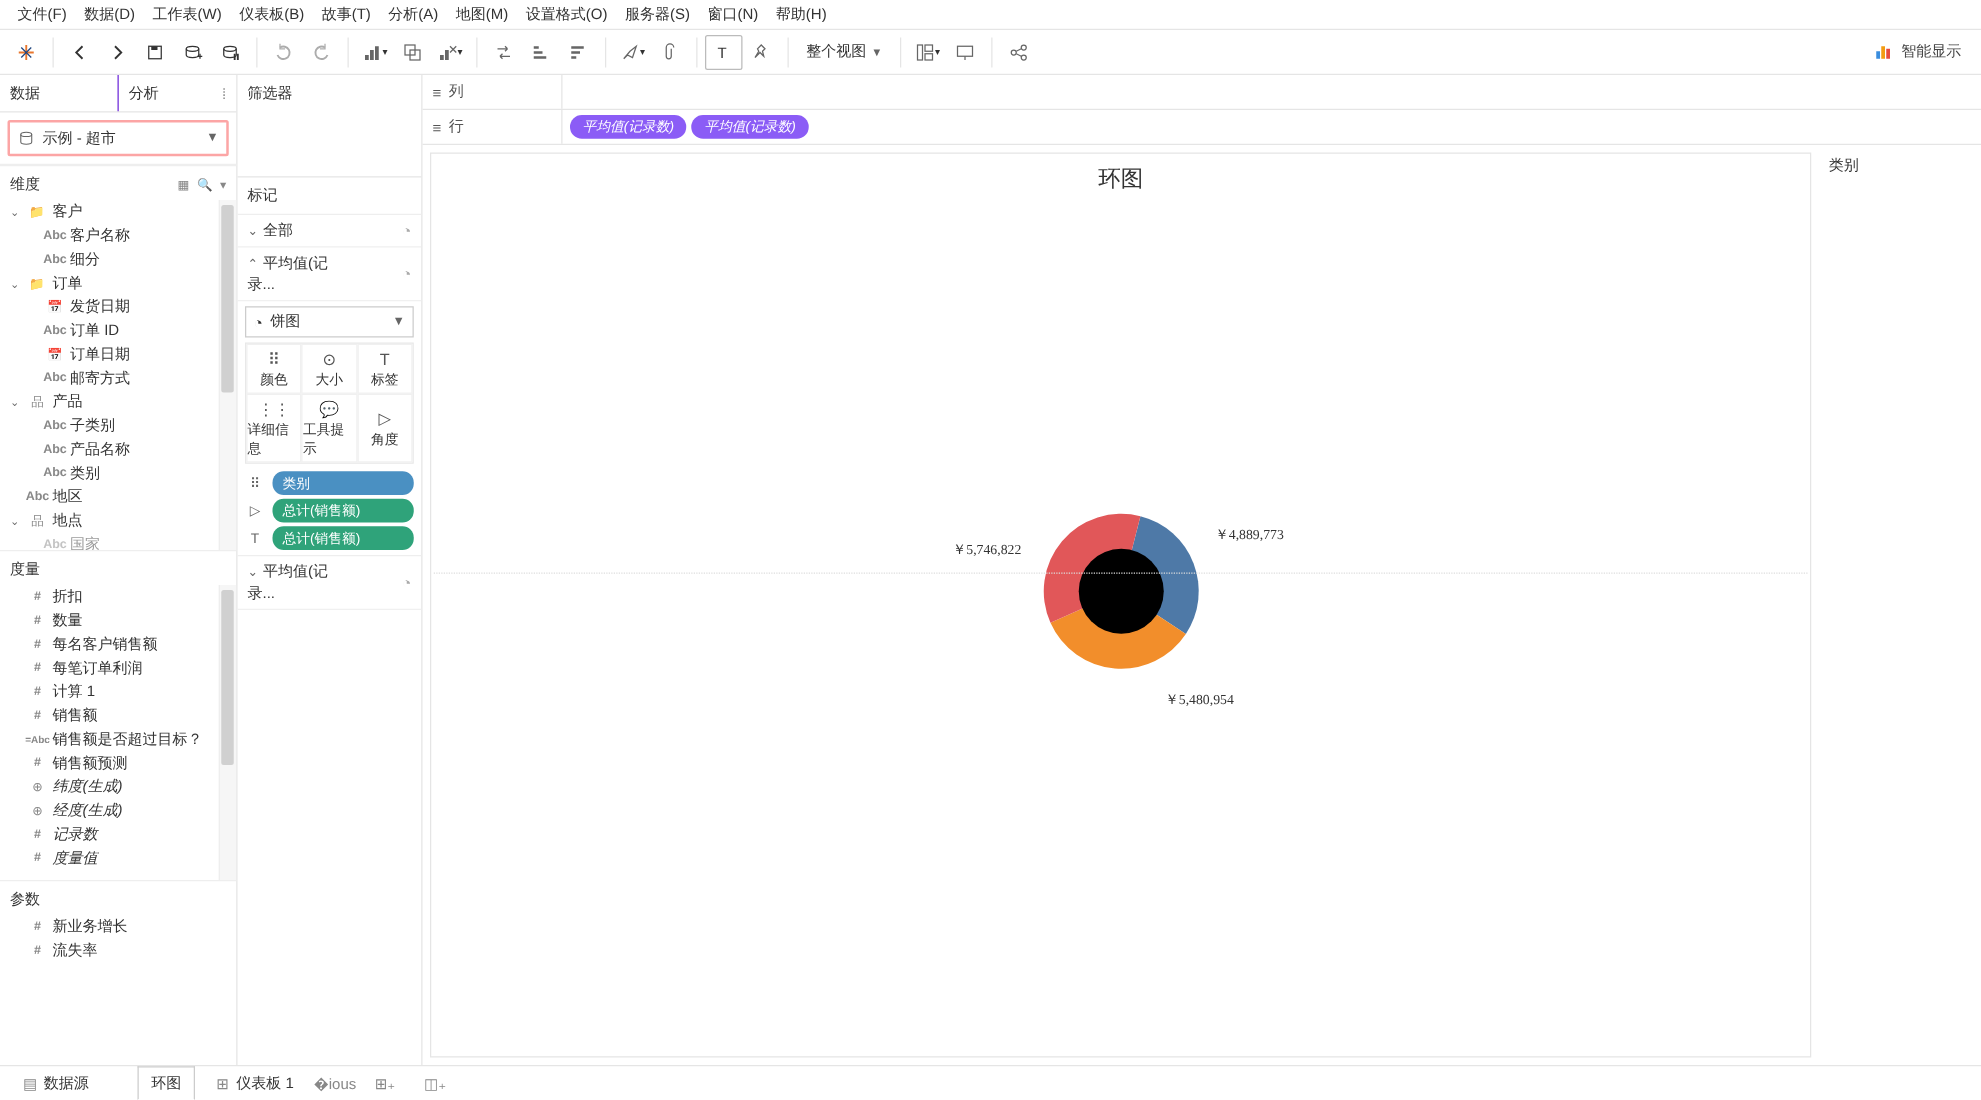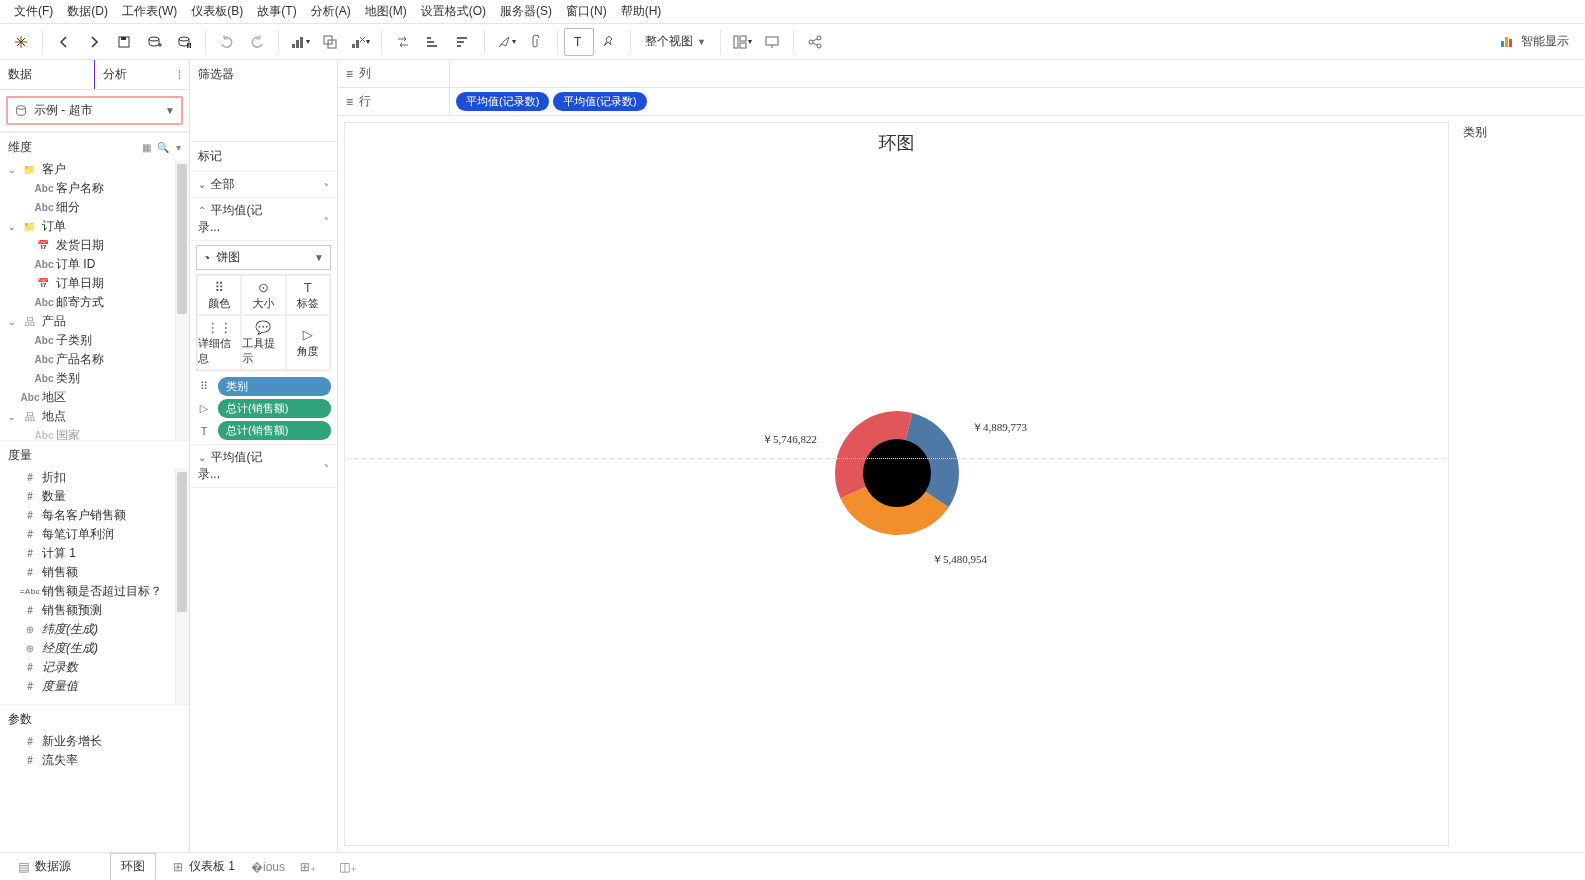--- a/index.html
+++ b/index.html
@@ -71,21 +71,21 @@
 .mpill .pi { width:16px; font-size:11px; color:#666; display:flex; justify-content:center; }
 .mpill .pb { flex:1; border-radius:9px; padding:2px 8px; font-size:11px; color:#fff; }
 .pb-blue { background:#4a90c2; }
 .pb-green { background:#2fa37a; }
 
 .canvasarea { flex:1; display:flex; flex-direction:column; min-width:0; }
 .colrow-shelves { display:flex; flex-direction:column; }
 .shelf-bar { display:flex; align-items:center; border-bottom:1px solid #e5e5e5; height:28px; }
 .shelf-label { width:112px; display:flex; align-items:center; gap:6px; padding:0 8px; border-right:1px solid #e5e5e5; height:100%; color:#555; }
 .shelf-content { flex:1; display:flex; align-items:center; gap:4px; padding:0 6px; }
-.field-pill { background:#1d4ed8; color:#fff; border-radius:10px; padding:2px 10px; font-size:11px; }
+.field-pill { background:#8b5cf6; color:#fff; border-radius:10px; padding:2px 10px; font-size:11px;font-style:italic; }
 .viz-wrap { flex:1; display:flex; min-height:0; }
 .viz-main { flex:1; border:1px solid #e5e5e5; margin:6px; position:relative; background:#fff; }
 .viz-title { text-align:center; font-size:18px; padding:8px 0; }
 .legend { width:130px; padding:8px 4px 0 8px; }
 .legend-h { font-size:12px; margin-bottom:6px; }
 .legend-item { display:flex; align-items:center; gap:6px; padding:2px 0; font-size:12px; }
 .sw { width:12px; height:12px; }
 
 .bottom-tabs { height:28px; border-top:1px solid #e5e5e5; display:flex; align-items:center; padding:0 6px; gap:4px; }
 .btab { padding:4px 10px; display:flex; align-items:center; gap:4px; border:1px solid transparent; }

